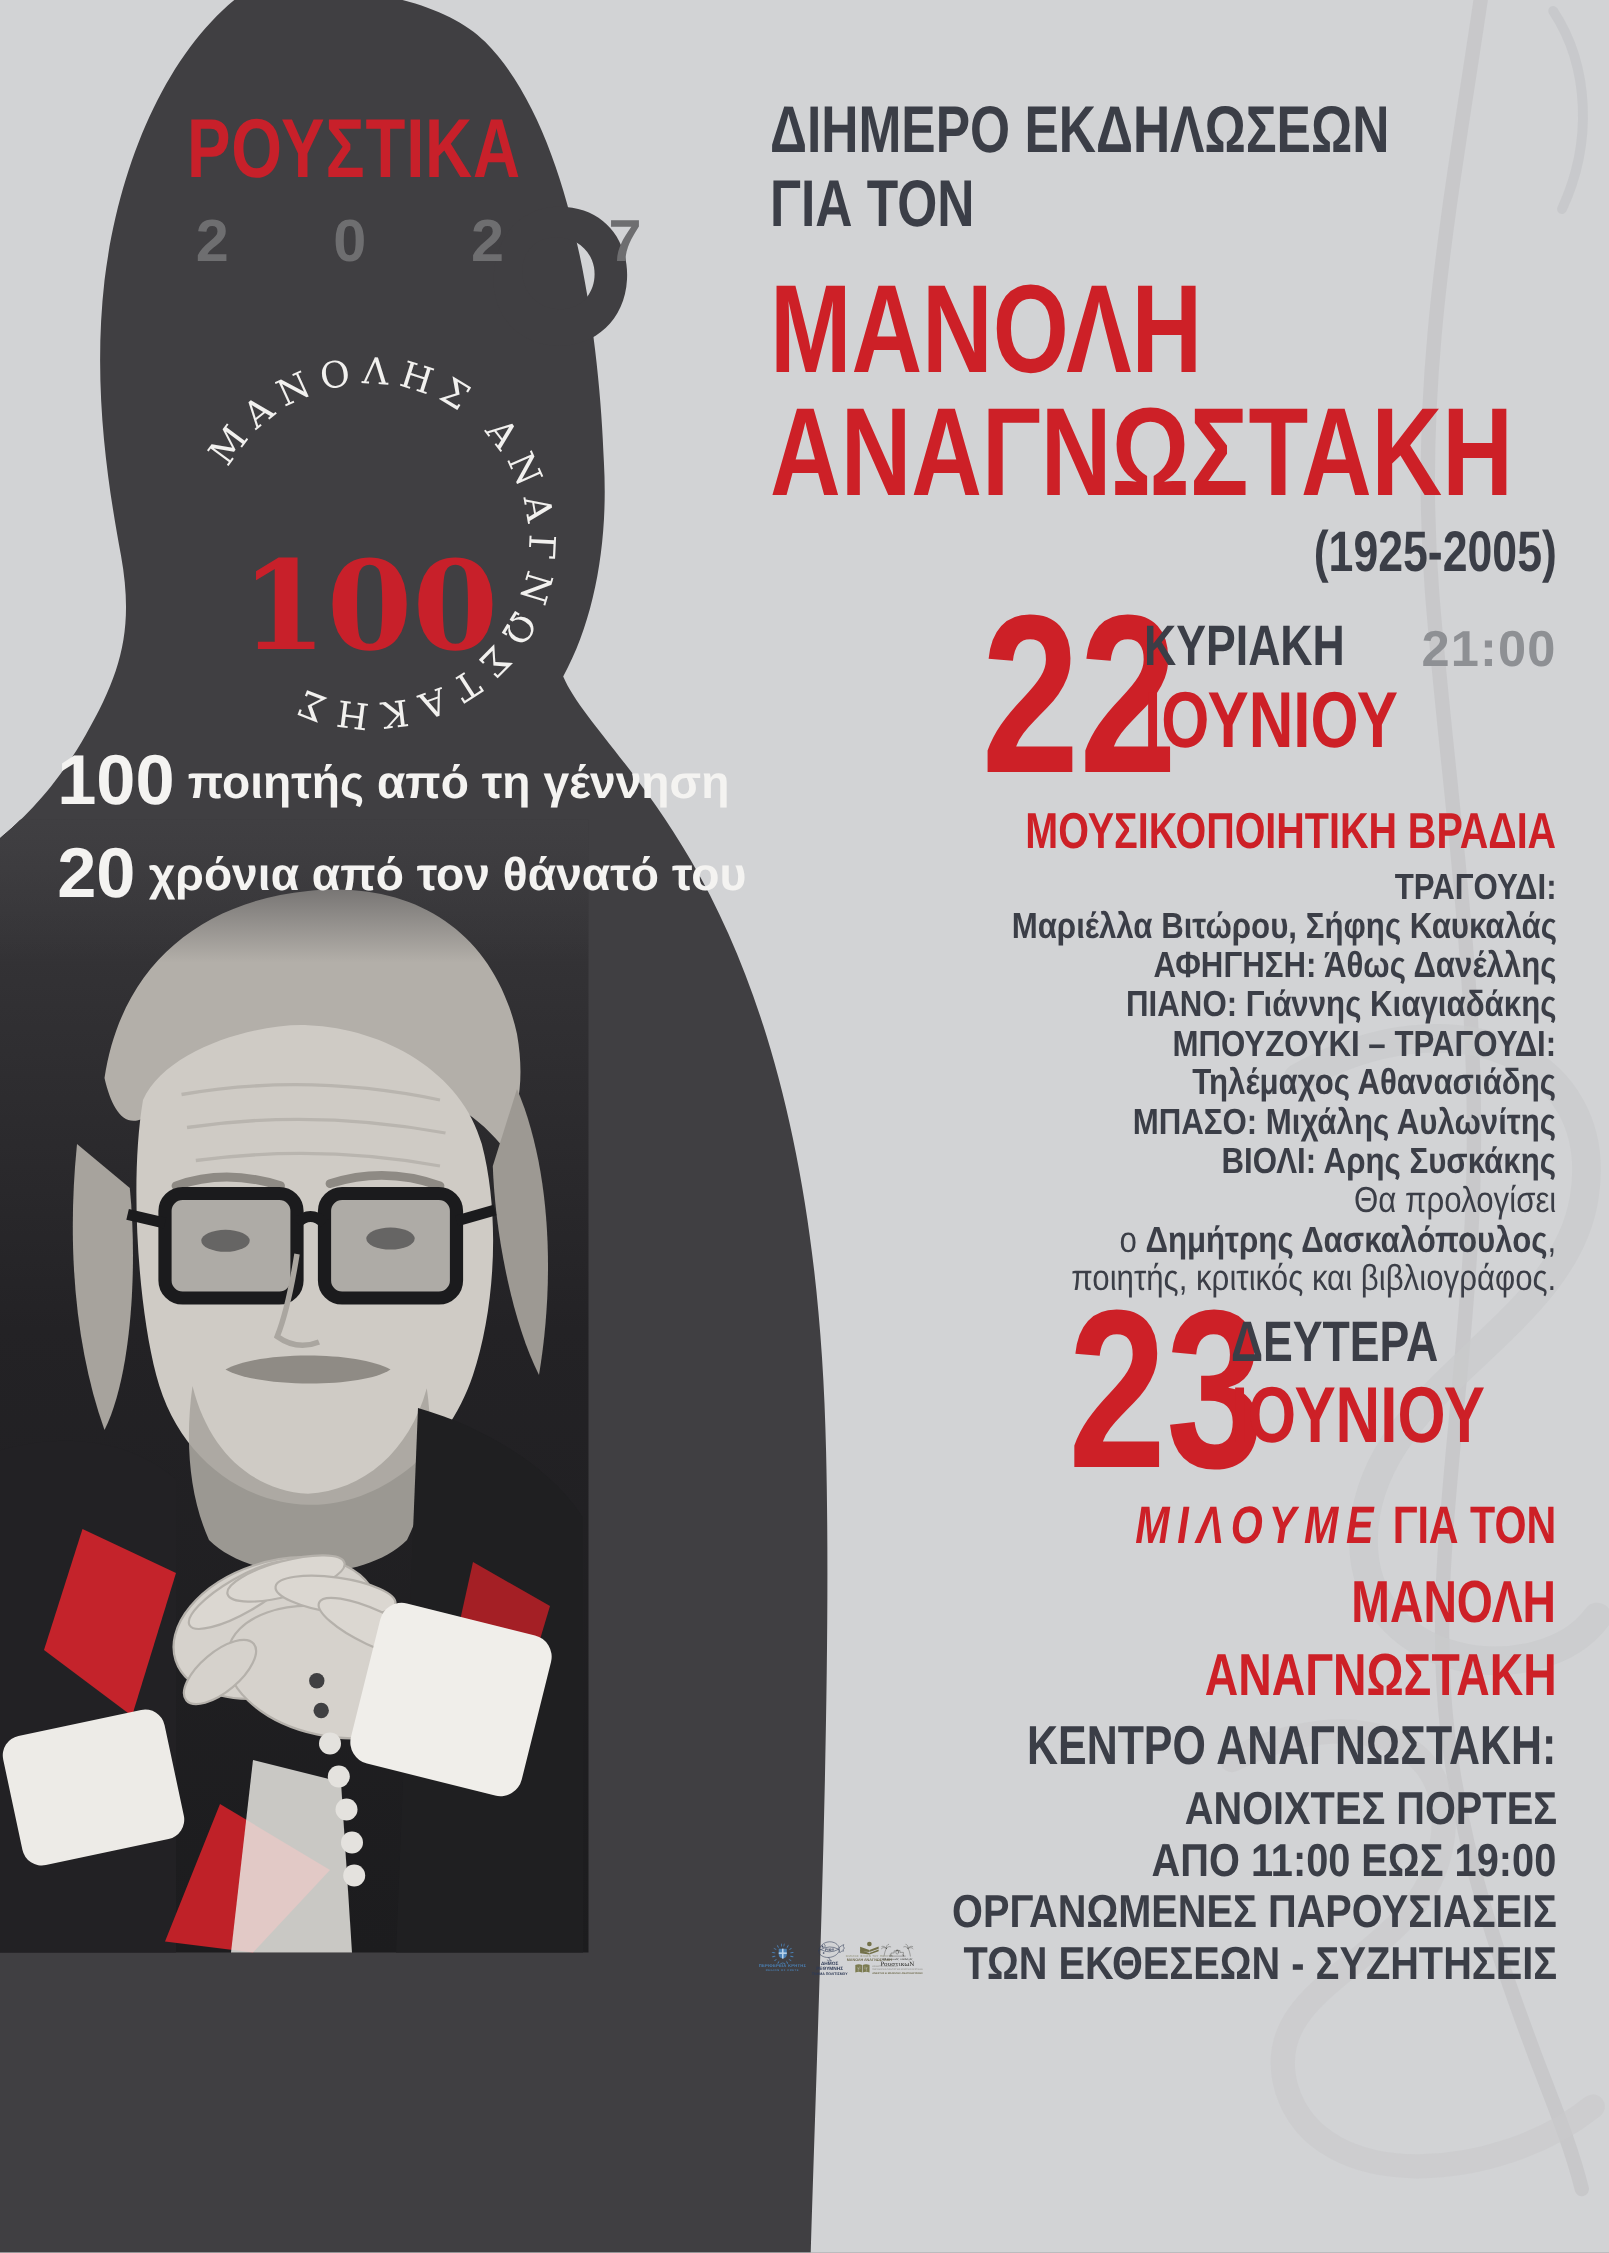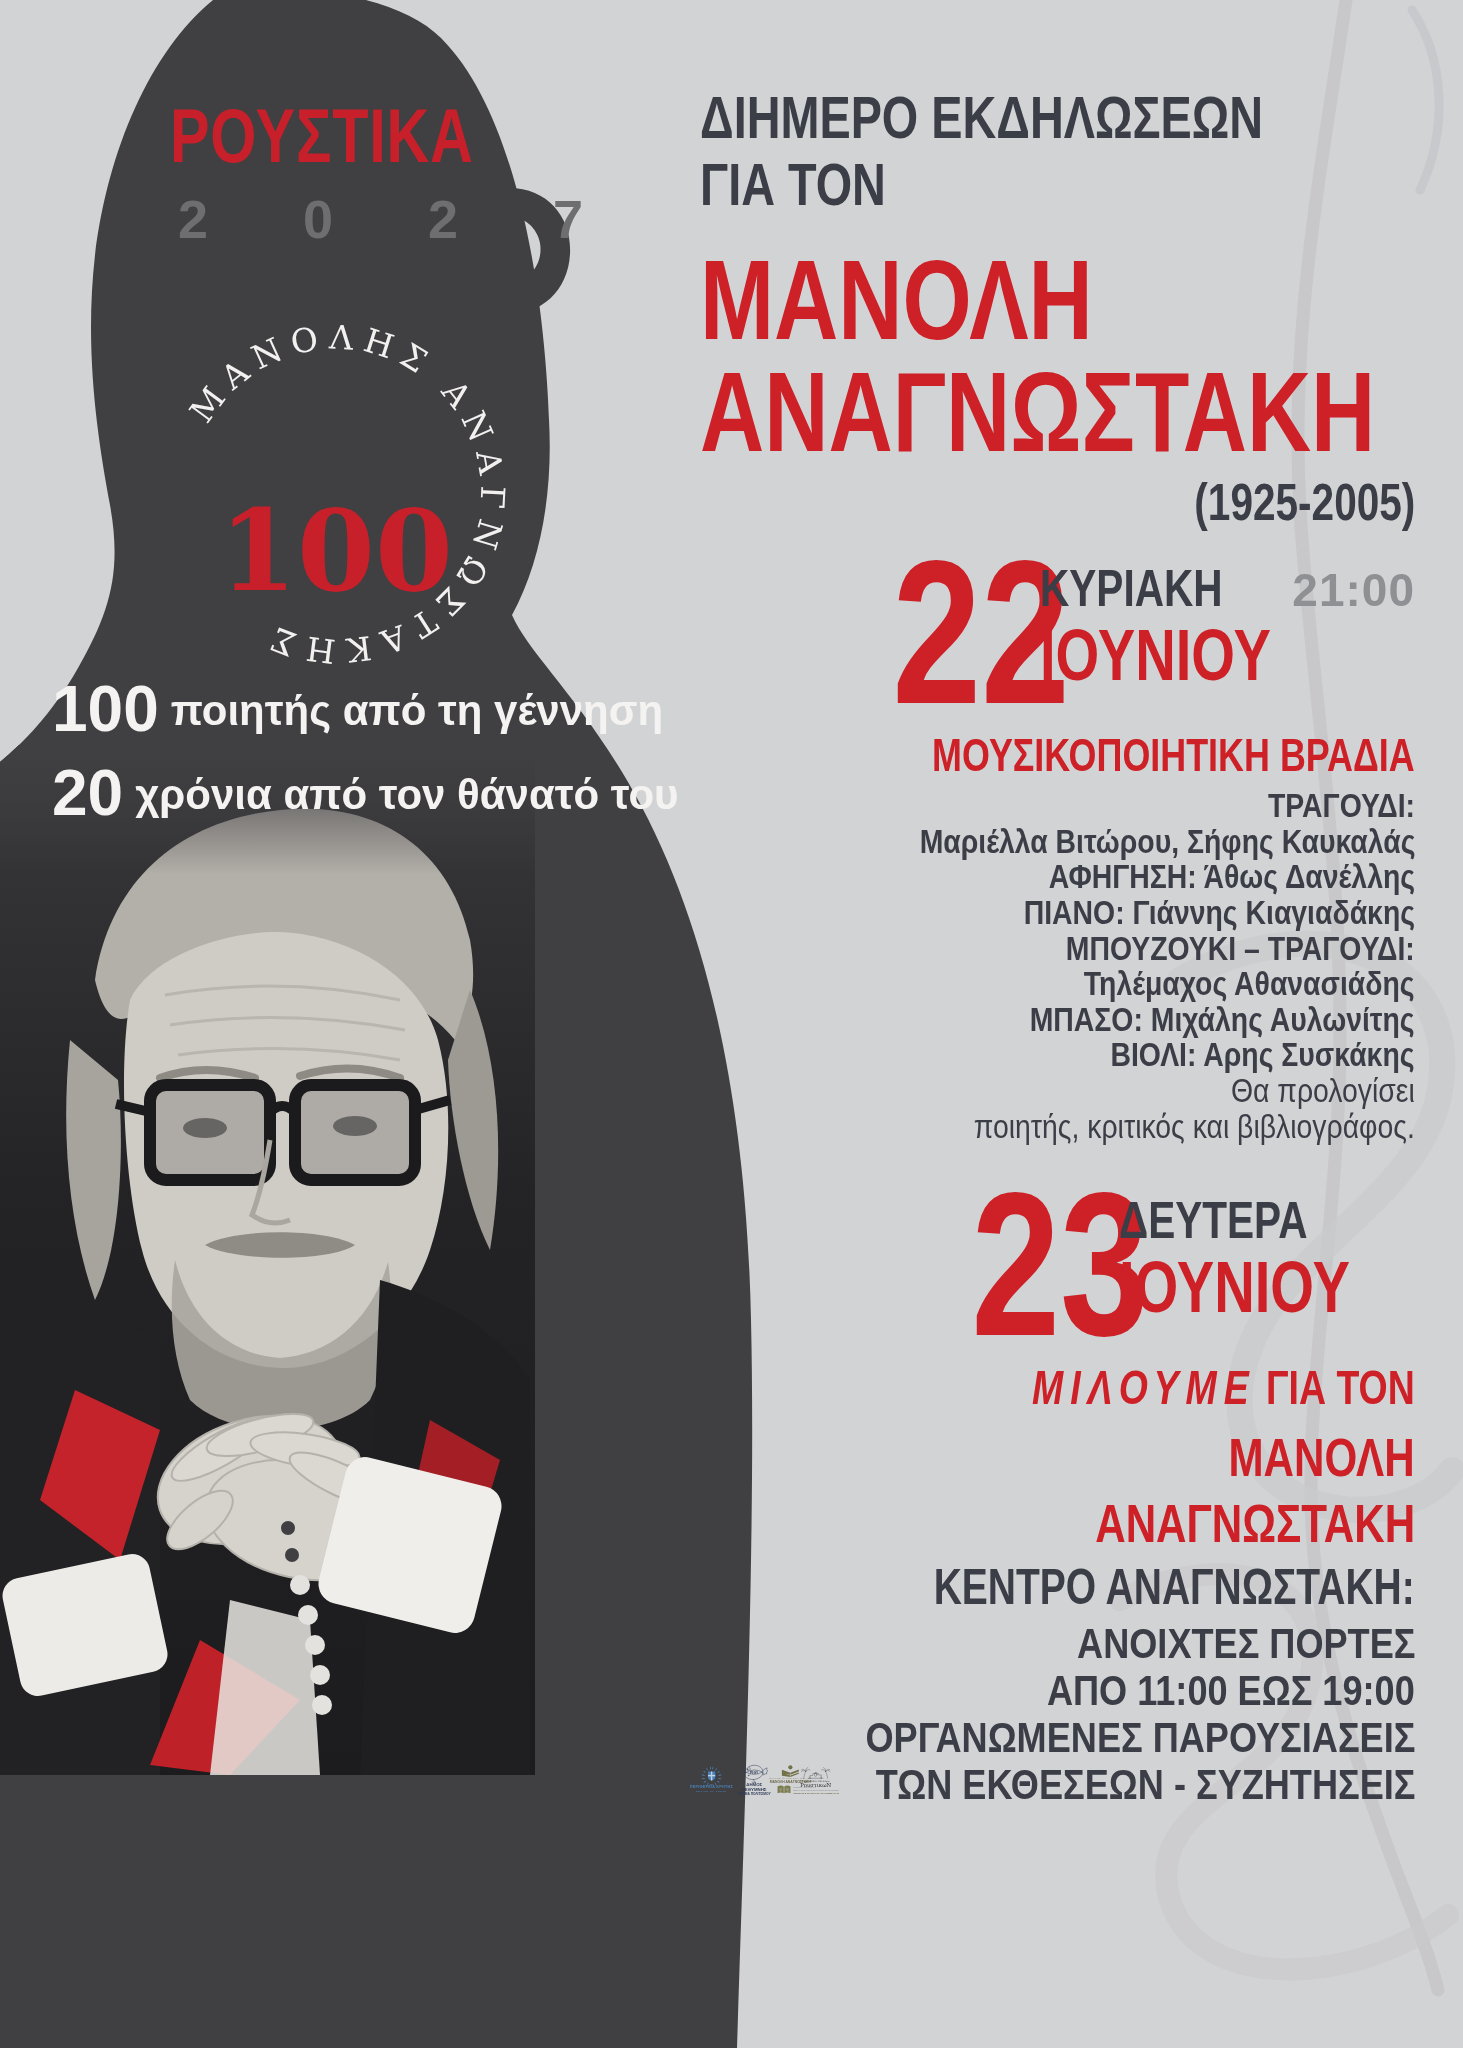--- a/index.html
+++ b/index.html
@@ -196,20 +196,23 @@
     <div class="rblk program" style="top:788px;">
       <div class="pl b"><span class="semiR">ΤΡΑΓΟΥΔΙ:</span></div>
       <div class="pl b"><span class="semiR">Μαριέλλα Βιτώρου, Σήφης Καυκαλάς</span></div>
       <div class="pl b"><span class="semiR">ΑΦΗΓΗΣΗ: Άθως Δανέλλης</span></div>
       <div class="pl b"><span class="semiR">ΠΙΑΝΟ: Γιάννης Κιαγιαδάκης</span></div>
       <div class="pl b"><span class="semiR">ΜΠΟΥΖΟΥΚΙ – ΤΡΑΓΟΥΔΙ:</span></div>
       <div class="pl b"><span class="semiR">Τηλέμαχος Αθανασιάδης</span></div>
       <div class="pl b"><span class="semiR">ΜΠΑΣΟ: Μιχάλης Αυλωνίτης</span></div>
       <div class="pl b"><span class="semiR">ΒΙΟΛΙ: Αρης Συσκάκης</span></div>
       <div class="pl r"><span class="semiR">Θα προλογίσει</span></div>
+      <div class="pl r">
+        <span class="semiR"><span>ο </span><b>Δημήτρης Δασκαλόπουλος</b><span>,</span></span>
+      </div>
       <div class="pl r"><span class="semiR">ποιητής, κριτικός και βιβλιογράφος.</span></div>
     </div>
 
     <div class="dayrow" style="top:1180px;">
       <span class="daynum"><span class="condR">23</span></span>
       <div class="daymeta">
         <div><span class="weekday condL">ΔΕΥΤΕΡΑ</span></div>
         <div class="month"><span class="condL">ΙΟΥΝΙΟΥ</span></div>
       </div>
     </div>

